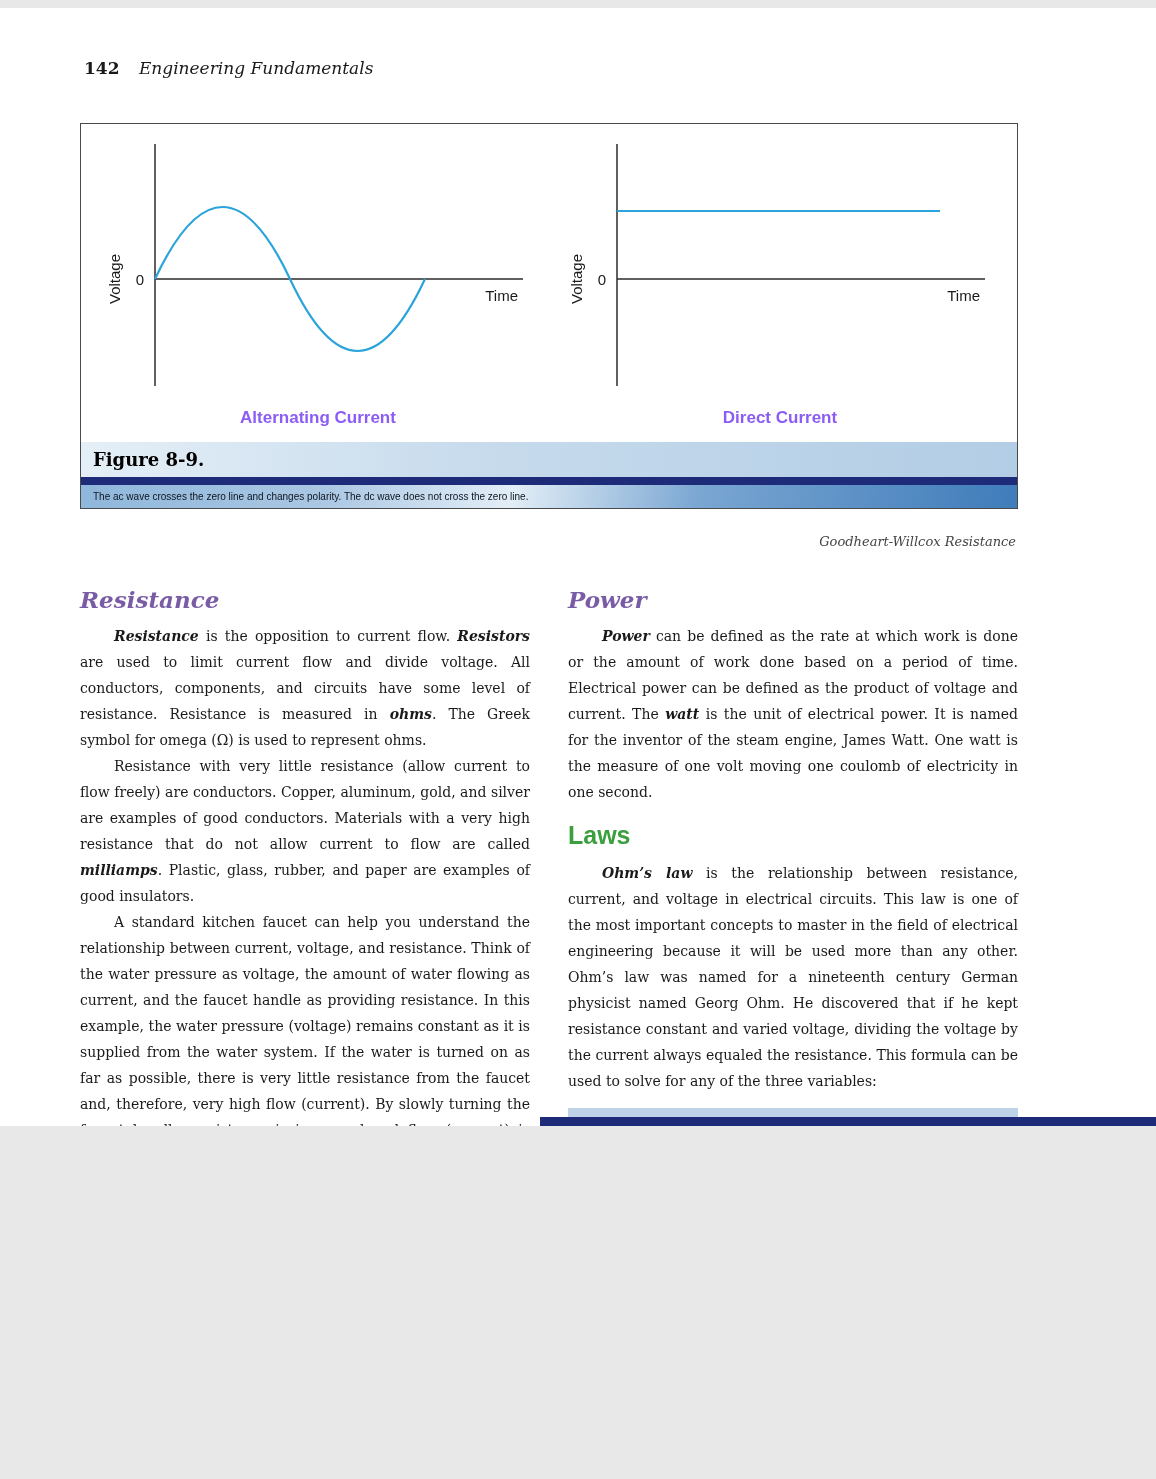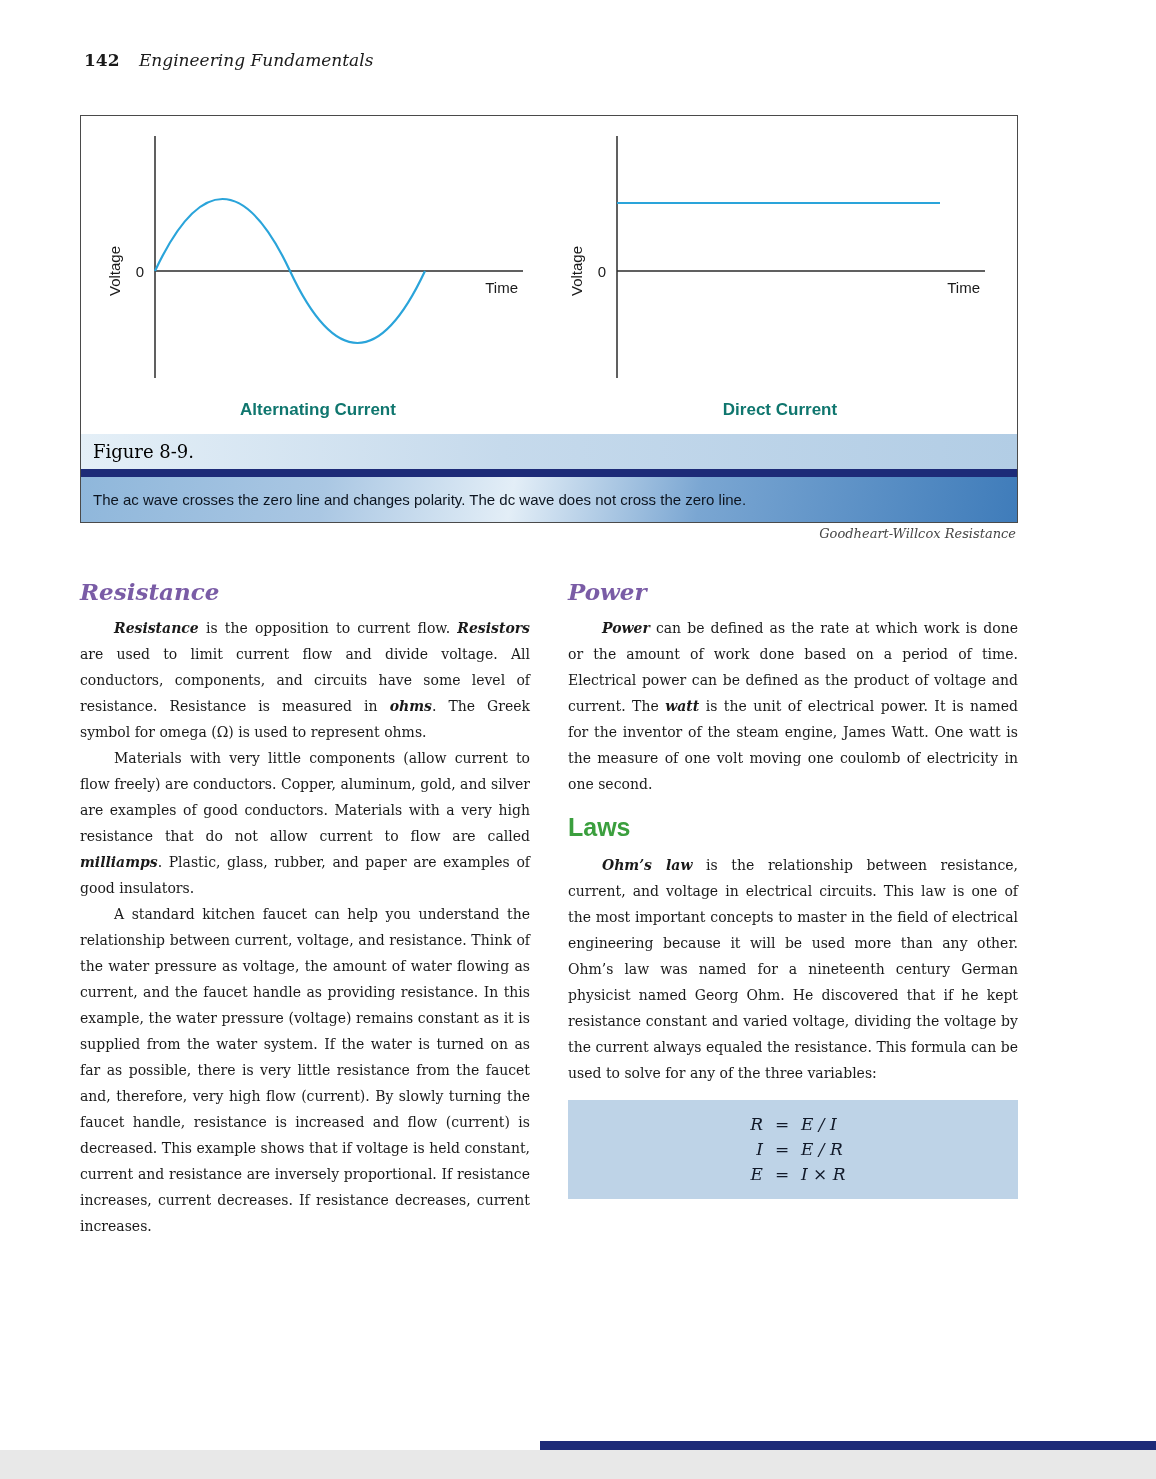--- a/index.html
+++ b/index.html
@@ -1,46 +1,46 @@
 <!DOCTYPE html>
 <html><head>
 <meta charset="utf-8">
 <style>
   * { margin:0; padding:0; box-sizing:border-box; }
   body { background:#e8e8e8; }
   .page {
-    position:relative; width:1156px; height:1450px; margin:0 auto;
+    position:relative; width:1156px; height:1118px; margin:8px auto;
     background:#ffffff; overflow:hidden;
     font-family:"DejaVu Serif", serif; color:#1a1a1a;
   }
   .header { position:absolute; top:50px; left:84px; font-size:17px; }
   .page-num { font-weight:bold; margin-right:14px; }
   .book-title { font-style:italic; }
 
   .figure-box {
     position:absolute; left:80px; top:115px; width:938px;
     border:1px solid #4a4a4a; background:#fff;
   }
   .charts-row { display:flex; padding:12px 6px 0 6px; }
   .chart { flex:1; display:flex; flex-direction:column; align-items:center; }
   .chart svg { width:100%; height:266px; display:block; }
   .chart-caption {
     font-family:"Liberation Sans", sans-serif; font-weight:bold;
-    font-size:17px; padding:6px 0 14px; color:#0f766e;
+    font-size:17px; padding:6px 0 14px; color:#8b5cf6;
   }
   .svg-label { font-family:"Liberation Sans", sans-serif; font-size:15px; fill:#1a1a1a; }
   .figure-label-bar {
     background:linear-gradient(90deg,#e4eff7 0%, #c6daec 45%, #b2cde5 100%);
-    padding:7px 12px; font-weight:normal; font-size:18px; color:#000;
+    padding:7px 12px; font-weight:bold; font-size:18px; color:#000;
   }
   .navy-stripe { height:8px; background:#1d2b78; }
   .figure-caption-bar {
     background:linear-gradient(100deg,#8fb7db 0%, #aac7e3 26%, #e3eef7 46%, #7aa6d2 66%, #3f7cba 100%);
-    font-family:"Liberation Sans", sans-serif; font-size:15px;
-    padding:14px 12px; color:#0d1520;
+    font-family:"Liberation Sans", sans-serif; font-size:10px;
+    padding:6px 12px; color:#0d1520;
   }
   .credit {
     position:absolute; top:526px; right:140px;
     font-style:italic; font-size:13px; color:#444;
   }
 
   .columns { position:absolute; top:578px; left:80px; width:938px; display:flex; gap:38px; }
   .col { width:450px; }
   .section-heading {
     font-size:23px; font-style:italic; font-weight:bold;
@@ -115,21 +115,21 @@
   </div>
 
   <div class="credit">Goodheart-Willcox Resistance</div>
 
   <div class="columns">
 
     <div class="col">
       <h2 class="section-heading">Resistance</h2>
       <div>
           <p class="para"><span class="run-bi">Resistance</span><span> is the opposition to current flow. </span><span class="run-bi">Resistors</span><span> are used to limit current flow and divide voltage. All conductors, components, and circuits have some level of resistance. Resistance is measured in </span><span class="run-bi">ohms</span><span>. The Greek symbol for omega (Ω) is used to represent ohms.</span></p>
-          <p class="para"><span>Materials with very little components (allow current to flow freely) are conductors. Copper, aluminum, gold, and silver are examples of good conductors. Materials with a very high resistance that do not allow current to flow are called </span><span class="run-bi">milliamps</span><span>. Plastic, glass, rubber, and paper are examples of good insulators.</span></p>
+          <p class="para"><span>Resistance with very little resistance (allow current to flow freely) are conductors. Copper, aluminum, gold, and silver are examples of good conductors. Materials with a very high resistance that do not allow current to flow are called </span><span class="run-bi">milliamps</span><span>. Plastic, glass, rubber, and paper are examples of good insulators.</span></p>
           <p class="para"><span>A standard kitchen faucet can help you understand the relationship between current, voltage, and resistance. Think of the water pressure as voltage, the amount of water flowing as current, and the faucet handle as providing resistance. In this example, the water pressure (voltage) remains constant as it is supplied from the water system. If the water is turned on as far as possible, there is very little resistance from the faucet and, therefore, very high flow (current). By slowly turning the faucet handle, resistance is increased and flow (current) is decreased. This example shows that if voltage is held constant, current and resistance are inversely proportional. If resistance increases, current decreases. If resistance decreases, current increases.</span></p>
         </div>
     </div>
 
     <div class="col">
       <h2 class="section-heading">Power</h2>
       <div>
           <p class="para"><span class="run-bi">Power</span><span> can be defined as the rate at which work is done or the amount of work done based on a period of time. Electrical power can be defined as the product of voltage and current. The </span><span class="run-bi">watt</span><span> is the unit of electrical power. It is named for the inventor of the steam engine, James Watt. One watt is the measure of one volt moving one coulomb of electricity in one second.</span></p>
         </div>
 

